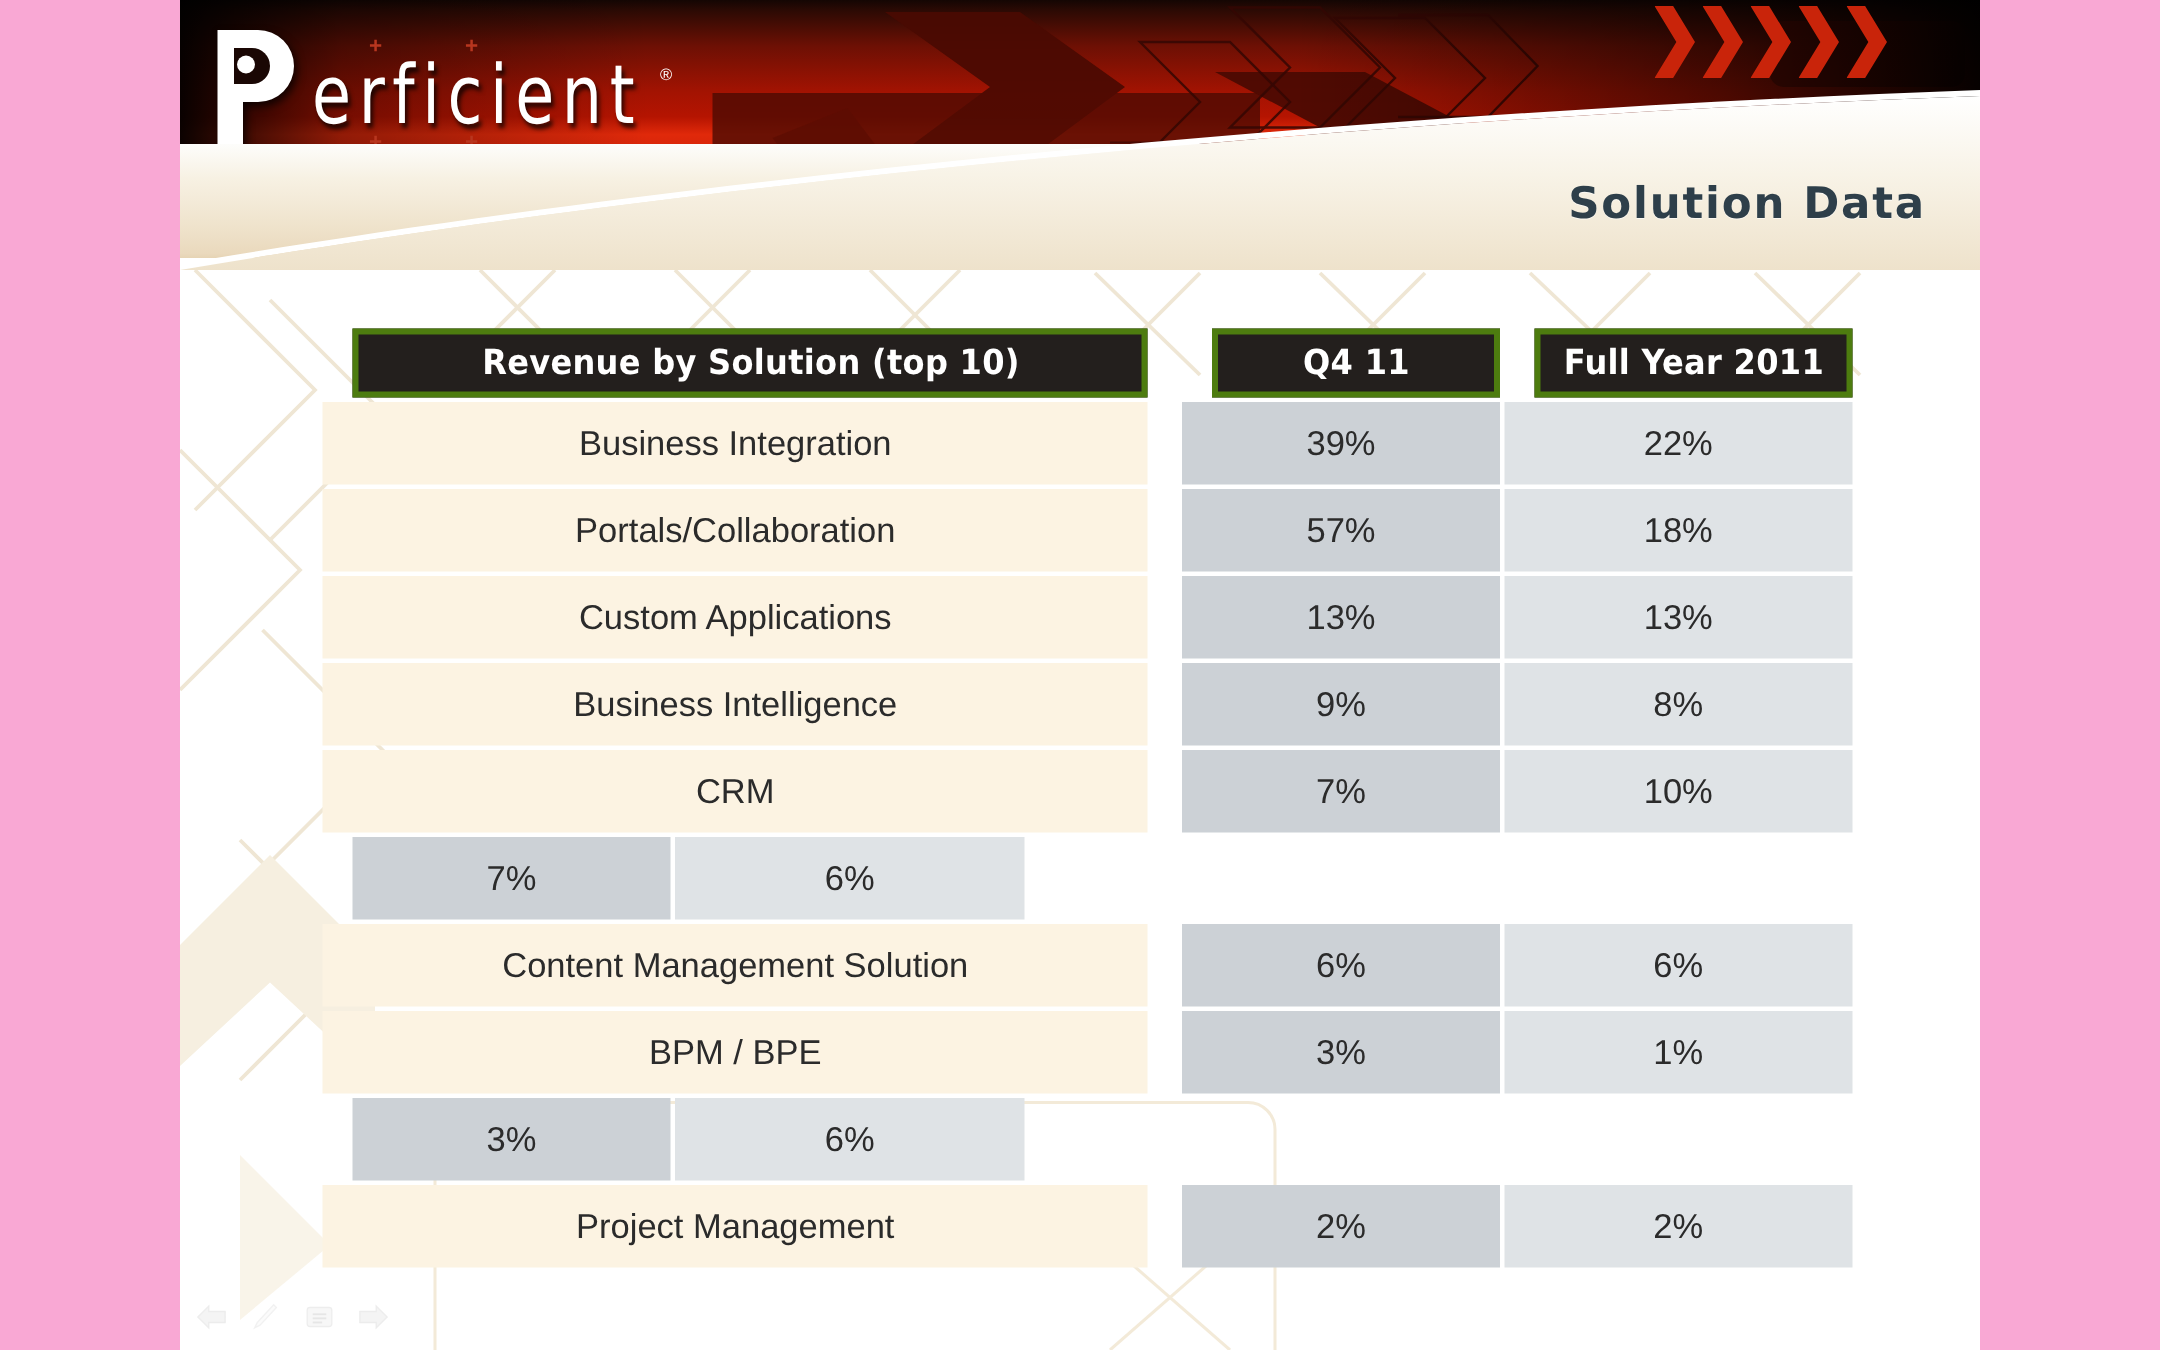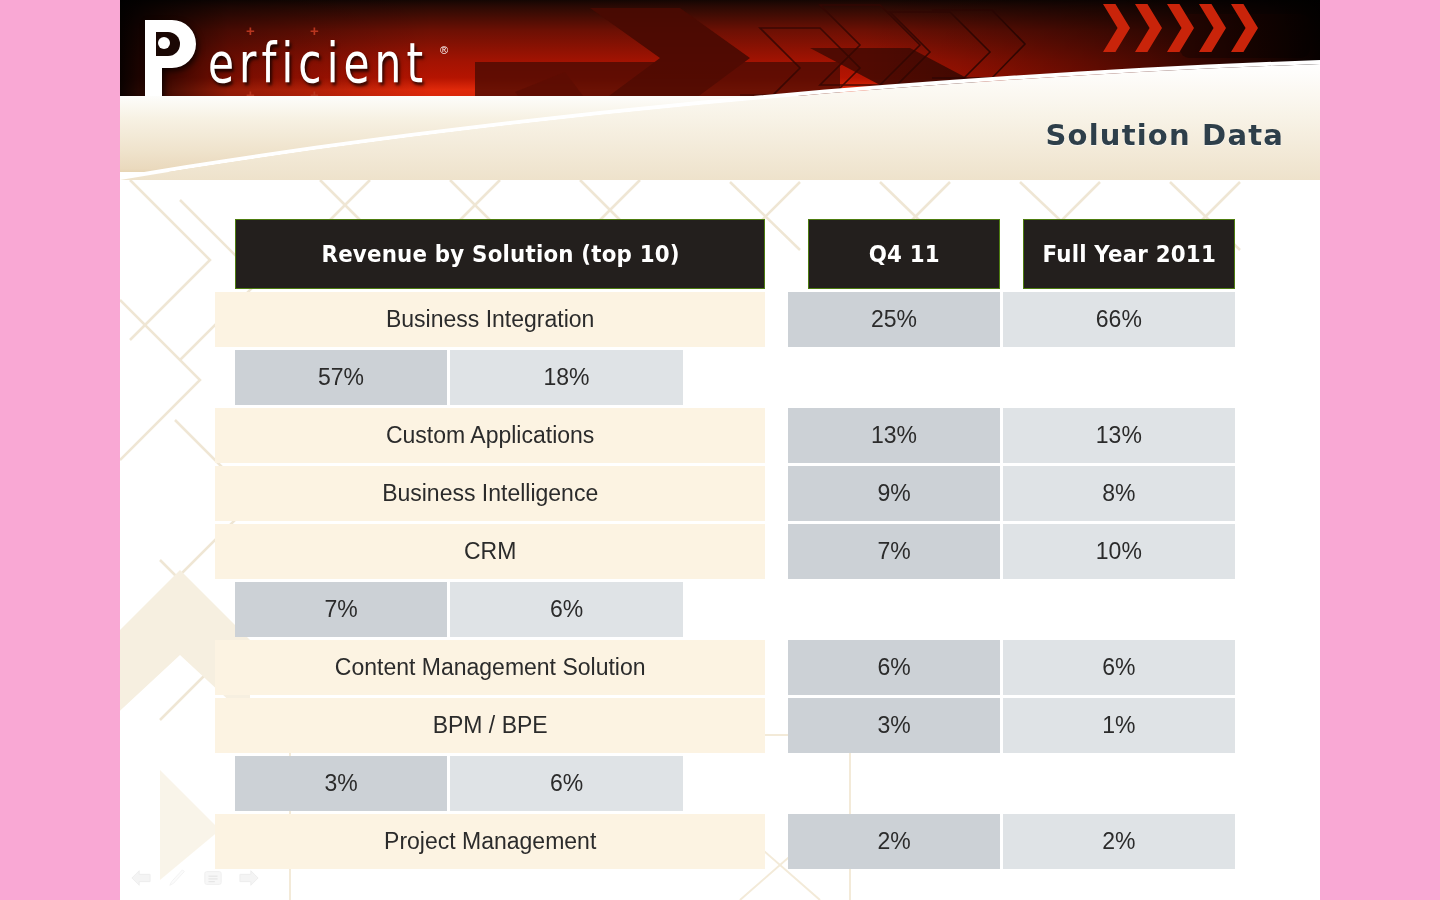--- a/index.html
+++ b/index.html
@@ -80,28 +80,28 @@
     width:1020px;
   }
   .trow { display:flex; gap:3px; margin-bottom:3px; }
   .c-name { width:552px; }
   .c-q4   { width:232px;padding-left:20px; }
   .c-fy   { width:233px; }
 
   .hdr .cell {
     background:#231f1d;
     color:#ffffff;
-    height:70px;
+    height:46px;
     display:flex; align-items:center; justify-content:center;
     font-family:"DejaVu Sans", sans-serif;
     font-weight:700;
     font-size:23px;
     letter-spacing:.2px;
     transform:none;
-    border:1px solid #4d7c0f;
+    border:4px solid #4d7c0f;
     margin-left:20px;
   }
   .hdr .cell span { display:block; transform:scaleX(.93); }
   .hdr .c-name .cell-txt { font-size:23px; }
 
   .drow .cell {
     height:55px;
     display:flex; align-items:center; justify-content:center;
     font-size:23px; color:#2b2b2b;
     font-family:"Liberation Sans", sans-serif;
@@ -240,27 +240,30 @@
             </div>
         </div>
       </div>
 
       <div id="rows">
           <div class="trow drow">
             <div class="c-name">
               <div class="cell">Business Integration</div>
             </div>
             <div class="c-q4">
-              <div class="cell">25%</div>
-            </div>
-            <div class="c-fy">
-              <div class="cell">66%</div>
-            </div>
-          </div>
-          <div class="trow drow">
+              <div class="cell">39%</div>
+            </div>
+            <div class="c-fy">
+              <div class="cell">22%</div>
+            </div>
+          </div>
+          <div class="trow drow">
+            <div class="c-name">
+              <div class="cell">Portals/Collaboration</div>
+            </div>
             <div class="c-q4">
               <div class="cell">57%</div>
             </div>
             <div class="c-fy">
               <div class="cell">18%</div>
             </div>
           </div>
           <div class="trow drow">
             <div class="c-name">
               <div class="cell">Custom Applications</div>

